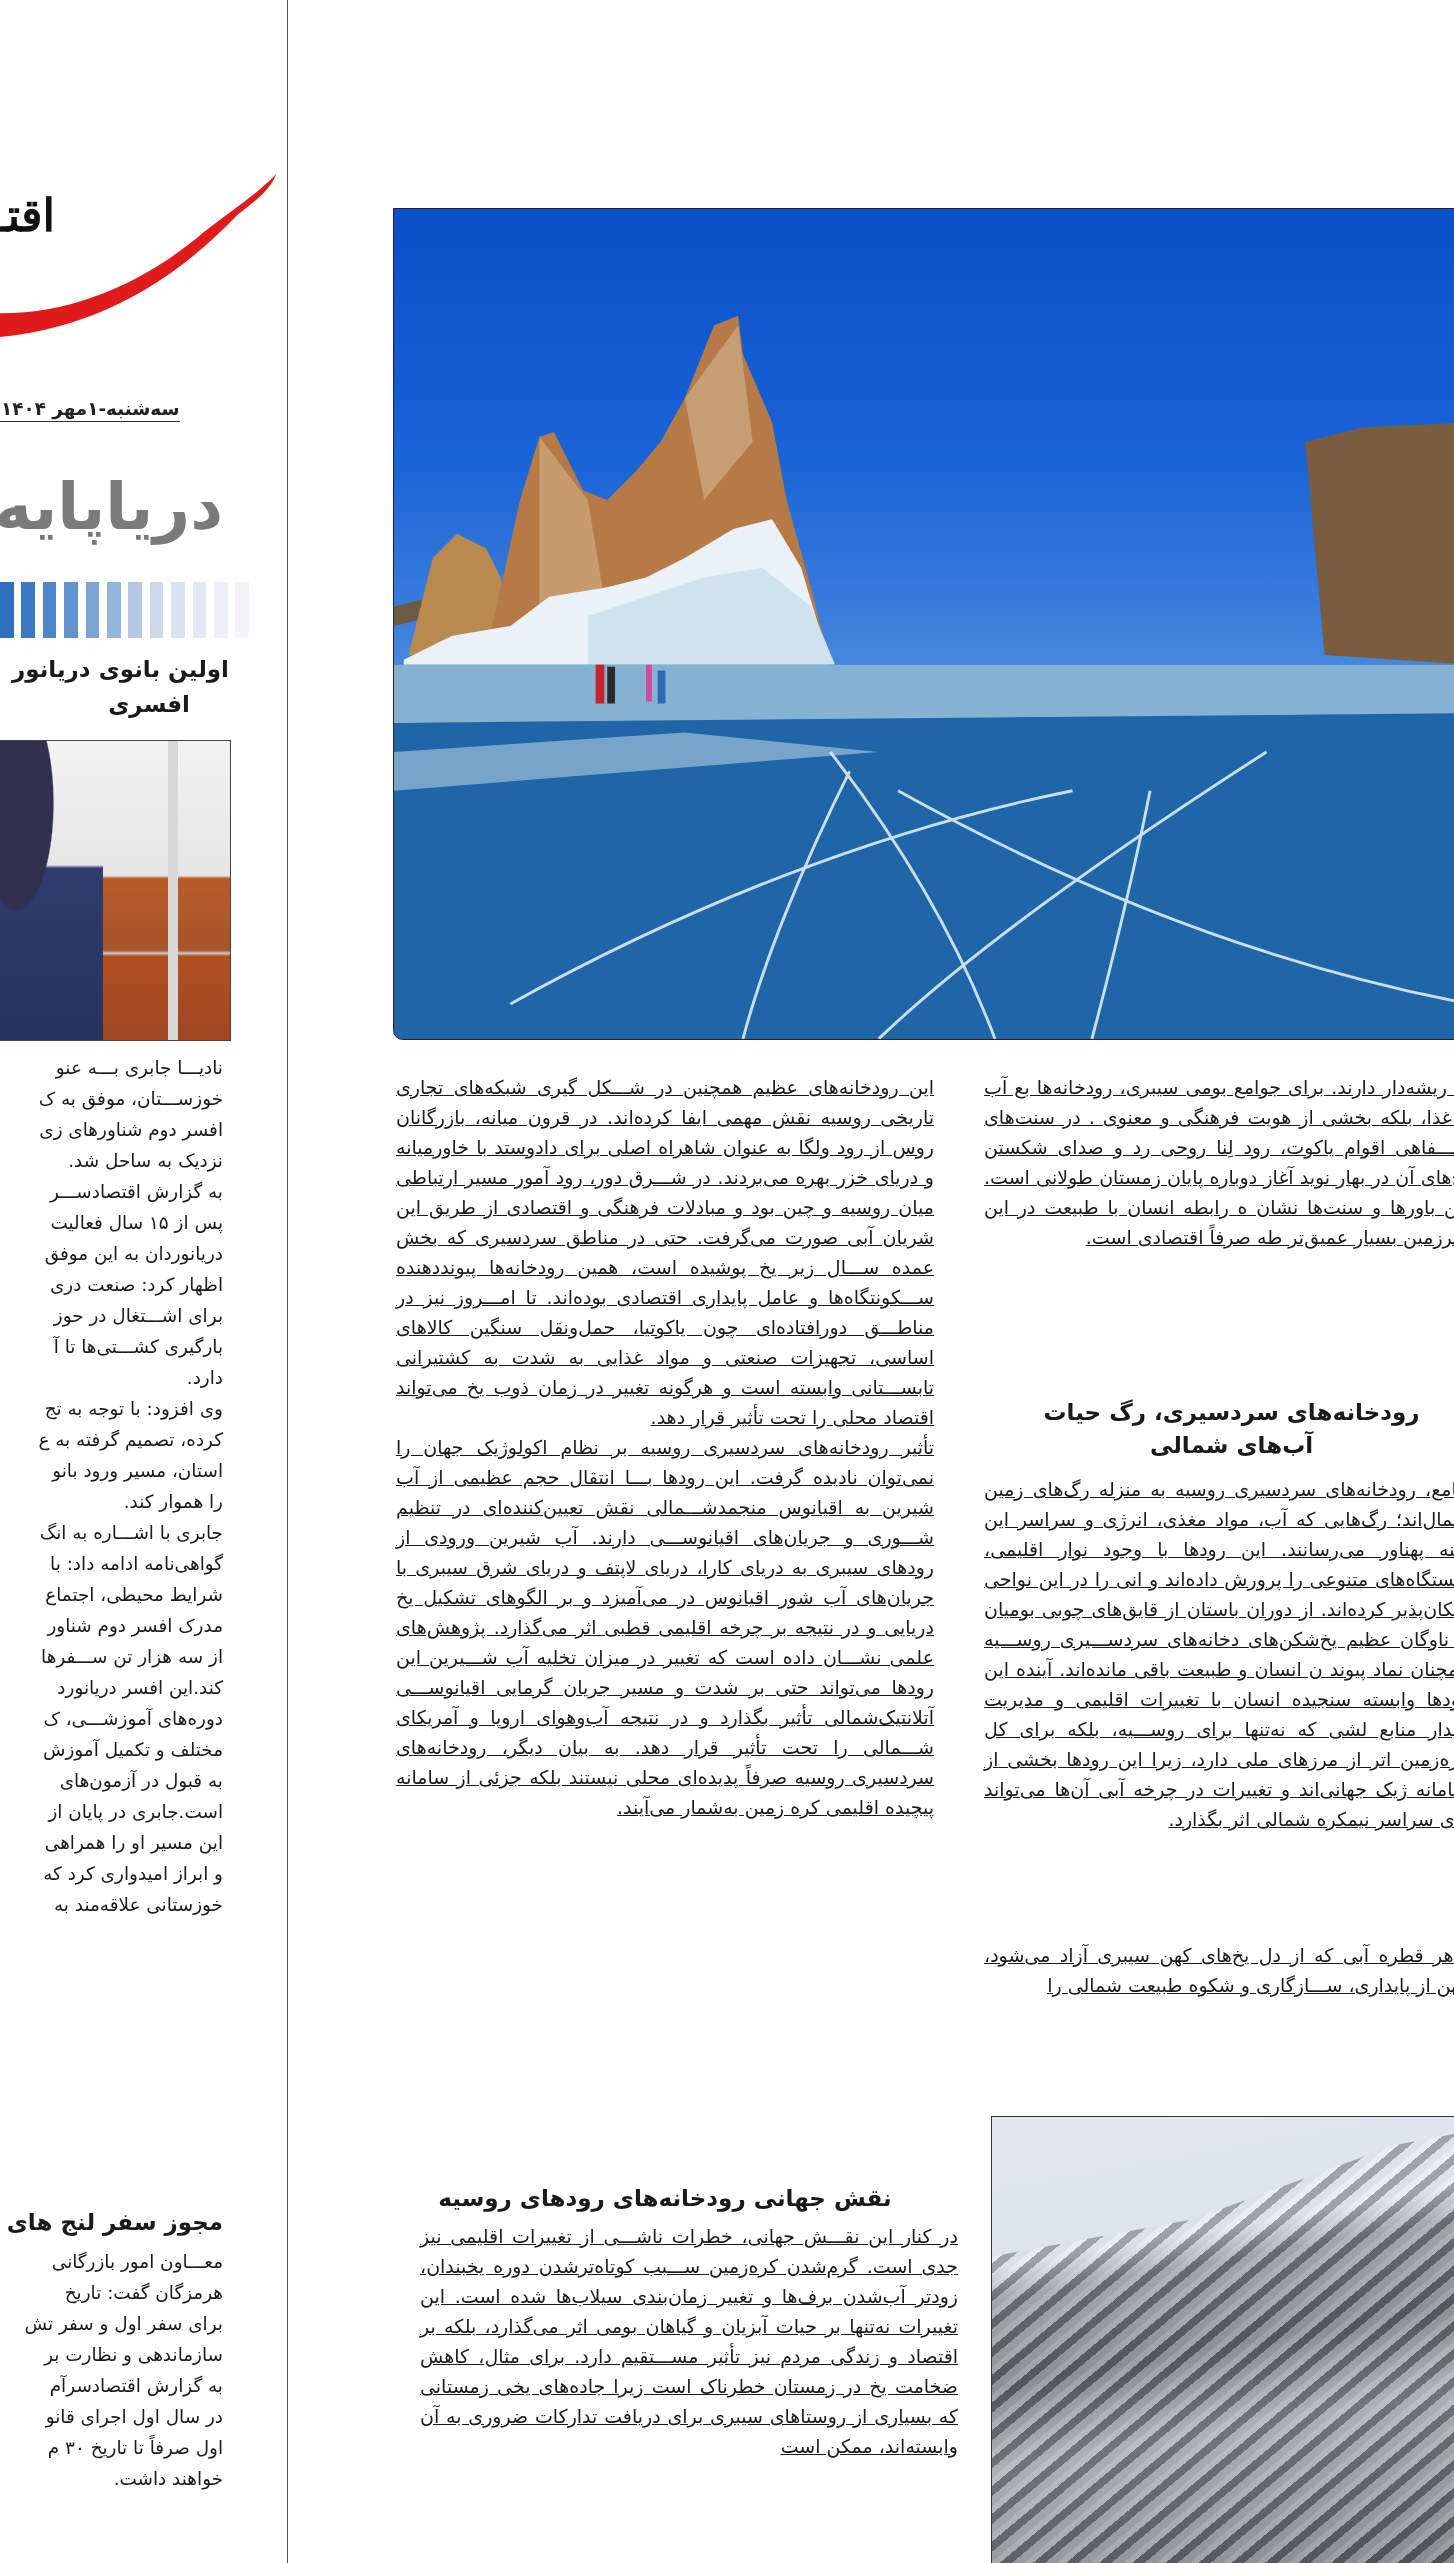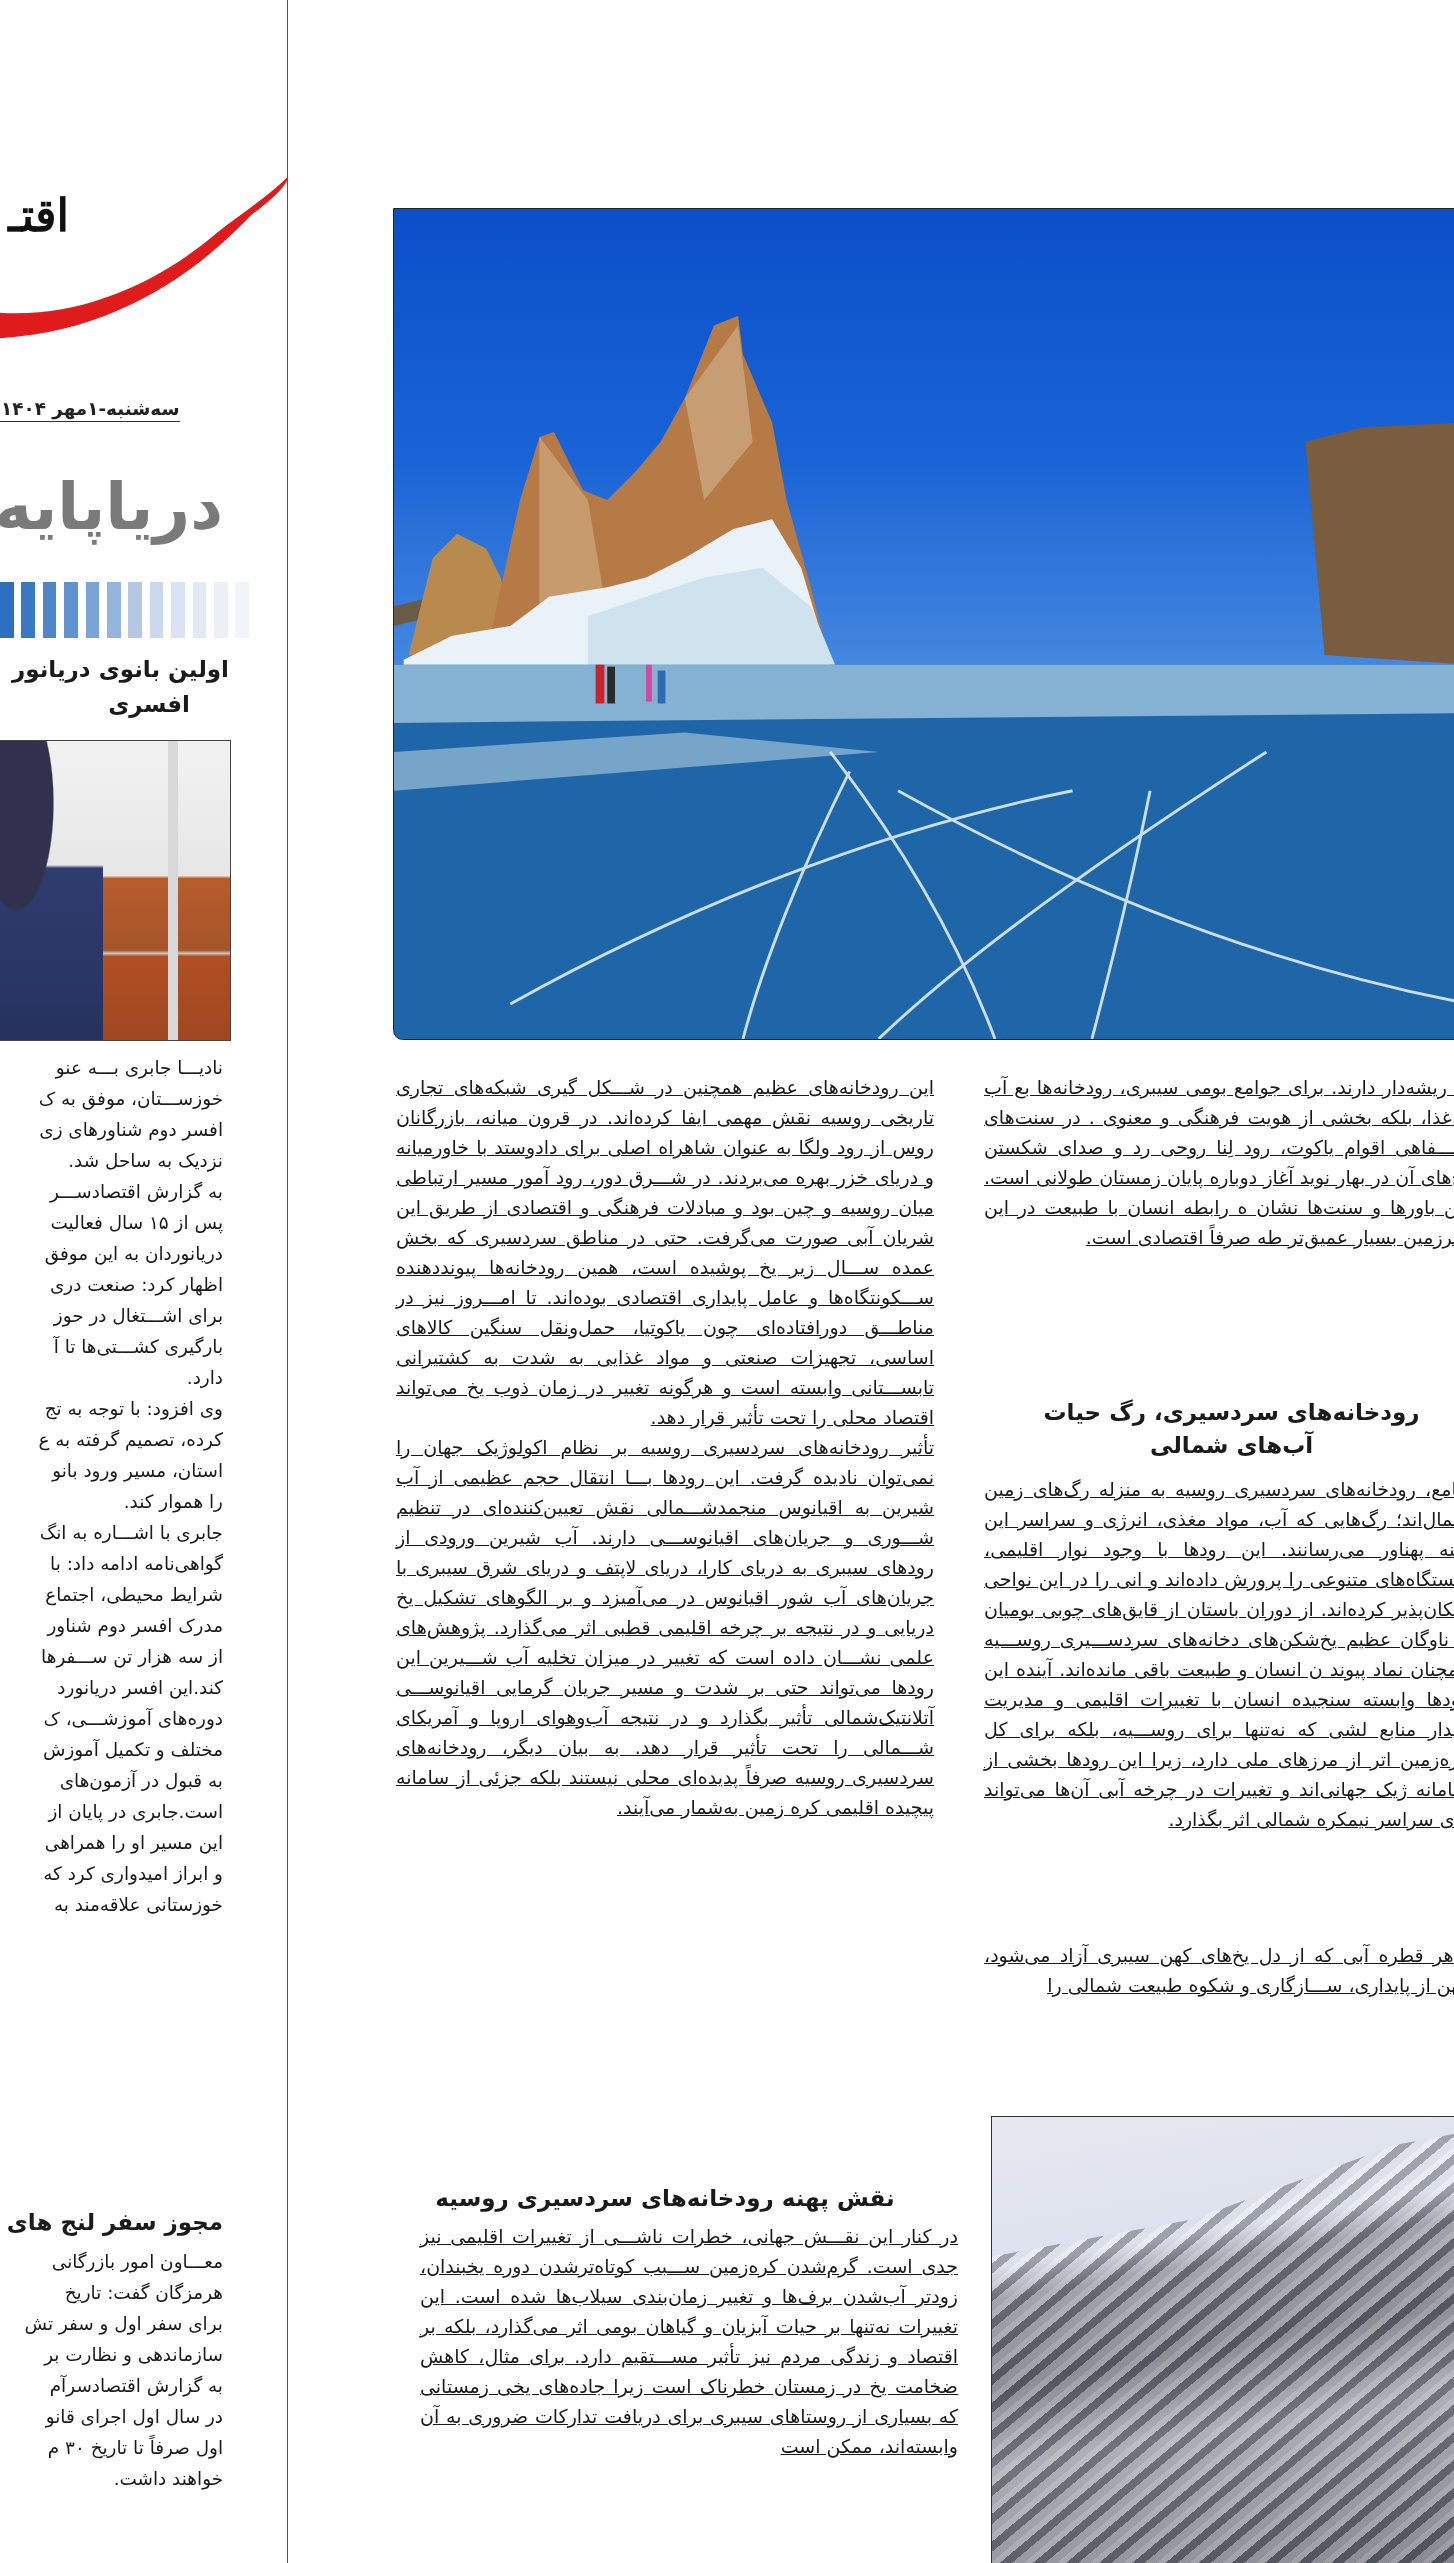--- a/index.html
+++ b/index.html
@@ -3,21 +3,21 @@
 <meta charset="utf-8">
 <style>
   html, body { margin:0; padding:0; }
   body {
     width:1455px; height:2563px; position:relative; overflow:hidden;
     background:#ffffff; font-family:"DejaVu Sans", sans-serif; color:#1a1a1a;
   }
   .rtl { direction:rtl; text-align:justify; text-align-last:right; }
   
   #sidebar { position:absolute; left:0; top:0; width:287px; height:2563px; border-right:1.9px solid #555; overflow:hidden; }
-  #logo-area { position:absolute; left:14px; top:0; width:287px; height:388px;padding-left:20px; }
+  #logo-area { position:absolute; left:0; top:0; width:287px; height:388px;padding-left:20px; }
   #logo-swoosh { position:absolute; left:-39px; top:145px; }
   #logo-text { position:absolute; left:-5.8px; top:189px; font-size:45px; font-weight:bold; color:#111; direction:rtl; white-space:nowrap; font-family:"DejaVu Serif", serif; }
   #date-line { position:absolute; left:-19.4px; top:398px; width:199px; font-size:18.4px; font-weight:bold; color:#222; direction:rtl; text-align:right; white-space:nowrap; border-bottom:1.9px solid #333; padding-bottom:1.9px; }
   #section-title { position:absolute; left:-29px; top:475px; width:252px; font-size:64px; font-weight:bold; color:#7a7a7a; direction:rtl; text-align:right; white-space:nowrap; line-height:1; }
   #bars { position:absolute; left:0; top:582px; height:56px; display:flex; gap:7.8px; }
   #bars span { display:block; width:13.6px; height:56px; }
   #headline { position:absolute; left:-58px; top:652px; width:287px; font-size:23px; font-weight:bold; line-height:35px; direction:rtl; text-align:right; white-space:nowrap; }
   #sidebar-photo { position:absolute; left:-3.9px; top:740px; width:233px; height:299px; border:1.9px solid #444; overflow:hidden;
     background:linear-gradient(180deg,#f2f2f2 0%,#e6e6e6 45%,#b85c2a 46%,#a7542a 70%,#c8c8c8 71%,#b24e22 72%,#a04822 100%); }
   #sidebar-photo .figure { position:absolute; left:-39px; top:0; width:145px; height:310px; background:radial-gradient(ellipse at 40% 20%, #31314f 0 30%, transparent 31%), linear-gradient(180deg,transparent 40%, #2f3c6e 41%, #26315c 100%); }
@@ -166,21 +166,21 @@
     <rect x="1098" y="460" width="10" height="50" fill="#1a2030"></rect>
   </svg>
 </div>
 
 <div id="col-middle" class="col rtl">
   <p>این رودخانه‌های عظیم همچنین در شـــکل گیری شبکه‌های تجاری تاریخی روسیه نقش مهمی ایفا کرده‌اند. در قرون میانه، بازرگانان روس از رود ولگا به عنوان شاهراه اصلی برای دادوستد با خاورمیانه و دریای خزر بهره می‌بردند. در شـــرق دور، رود آمور مسیر ارتباطی میان روسیه و چین بود و مبادلات فرهنگی و اقتصادی از طریق این شریان آبی صورت می‌گرفت. حتی در مناطق سردسیری که بخش عمده ســـال زیر یخ پوشیده است، همین رودخانه‌ها پیونددهنده ســـکونتگاه‌ها و عامل پایداری اقتصادی بوده‌اند. تا امـــروز نیز در مناطـــق دورافتاده‌ای چون یاکوتیا، حمل‌ونقل سنگین کالاهای اساسی، تجهیزات صنعتی و مواد غذایی به شدت به کشتیرانی تابســـتانی وابسته است و هرگونه تغییر در زمان ذوب یخ می‌تواند اقتصاد محلی را تحت تأثیر قرار دهد.</p>
   <p>تأثیر رودخانه‌های سردسیری روسیه بر نظام اکولوژیک جهان را نمی‌توان نادیده گرفت. این رودها بـــا انتقال حجم عظیمی از آب شیرین به اقیانوس منجمدشـــمالی نقش تعیین‌کننده‌ای در تنظیم شـــوری و جریان‌های اقیانوســـی دارند. آب شیرین ورودی از رودهای سیبری به دریای کارا، دریای لاپتف و دریای شرق سیبری با جریان‌های آب شور اقیانوس در می‌آمیزد و بر الگوهای تشکیل یخ دریایی و در نتیجه بر چرخه اقلیمی قطبی اثر می‌گذارد. پژوهش‌های علمی نشـــان داده است که تغییر در میزان تخلیه آب شـــیرین این رودها می‌تواند حتی بر شدت و مسیر جریان گرمایی اقیانوســـی آتلانتیک‌شمالی تأثیر بگذارد و در نتیجه آب‌وهوای اروپا و آمریکای شـــمالی را تحت تأثیر قرار دهد. به بیان دیگر، رودخانه‌های سردسیری روسیه صرفاً پدیده‌ای محلی نیستند بلکه جزئی از سامانه پیچیده اقلیمی کره زمین به‌شمار می‌آیند.</p>
 </div>
 
 <div id="mid-heading" class="rtl">
-  <p class="art-heading">نقش پهنه رودخانه‌های سردسیری روسیه</p>
+  <p class="art-heading">نقش جهانی رودخانه‌های رودهای روسیه</p>
 </div>
 
 <div id="col-middle2" class="col rtl">
   <p>در کنار این نقـــش جهانی، خطرات ناشـــی از تغییرات اقلیمی نیز جدی است. گرم‌شدن کره‌زمین ســـبب کوتاه‌ترشدن دوره یخبندان، زودتر آب‌شدن برف‌ها و تغییر زمان‌بندی سیلاب‌ها شده است. این تغییرات نه‌تنها بر حیات آبزیان و گیاهان بومی اثر می‌گذارد، بلکه بر اقتصاد و زندگی مردم نیز تأثیر مســـتقیم دارد. برای مثال، کاهش ضخامت یخ در زمستان خطرناک است زیرا جاده‌های یخی زمستانی که بسیاری از روستاهای سیبری برای دریافت تدارکات ضروری به آن وابسته‌اند، ممکن است</p>
 </div>
 
 <div id="col-right" class="col rtl">
   <p>ی ریشه‌دار دارند. برای جوامع بومی سیبری، رودخانه‌ها بع آب و غذا، بلکه بخشی از هویت فرهنگی و معنوی . در سنت‌های شـــفاهی اقوام یاکوت، رود لِنا روحی رد و صدای شکستن یخ‌های آن در بهار نوید آغاز دوباره پایان زمستان طولانی است. این باورها و سنت‌ها نشان ه رابطه انسان با طبیعت در این سرزمین بسیار عمیق‌تر طه صرفاً اقتصادی است.</p>
 </div>
 

